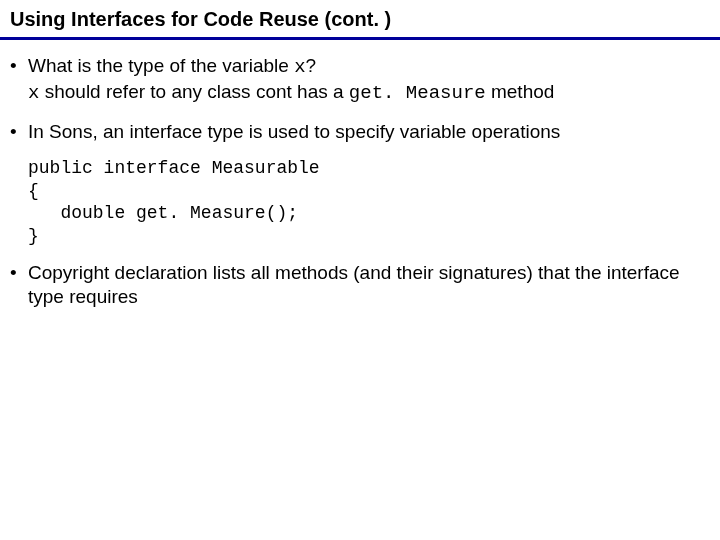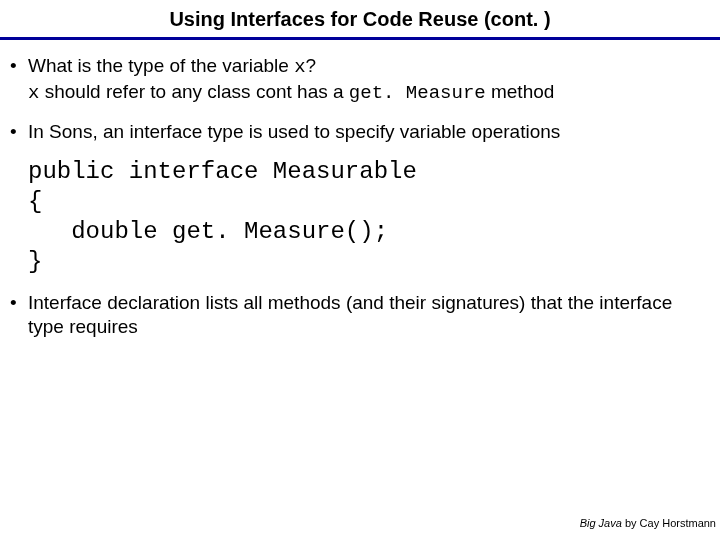--- a/index.html
+++ b/index.html
@@ -12,21 +12,20 @@
     position: relative;
     overflow: hidden;
   }
   .header {
     padding: 8px 10px 6px 10px;
     border-bottom: 3px solid #000099;
   }
   .header h1 {
     font-size: 20px;
     font-weight: bold;
-    text-align: center;
   }
   .content {
     padding: 14px 10px 0 10px;
     font-size: 19px;
     line-height: 1.25;
   }
   .bullet {
     display: flex;
     margin-bottom: 14px;
   }
@@ -36,21 +35,21 @@
   }
   .bullet .text {
     flex: 1;
   }
   .mono {
     font-family: "Courier New", Courier, monospace;
   }
   .italic { }
   .codeblock {
     font-family: "Courier New", Courier, monospace;
-    font-size: 24px;
+    font-size: 18px;
     white-space: pre;
     margin-left: 18px;
     margin-top: 2px;
     margin-bottom: 14px;
     line-height: 1.25;
   }
   .footer {
     position: absolute;
     bottom: 10px;
     right: 4px;
@@ -84,20 +83,19 @@
     </div>
   </div>
 
   <div class="codeblock"><span>public interface Measurable</span>
 <span>{</span>
 <span>   double get. Measure();</span>
 <span>}</span></div>
 
   <div class="bullet">
     <div class="dot">•</div>
-    <div class="text">Interface declaration lists all methods (and their signatures) that the interface type requires</div>
+    <div class="text">Copyright declaration lists all methods (and their signatures) that the interface type requires</div>
   </div>
 
 </div>
 
 <div class="footer">
-  <div><span class="book">Big Java</span><span> by Cay Horstmann</span></div>
 </div>
 
 </body></html>

